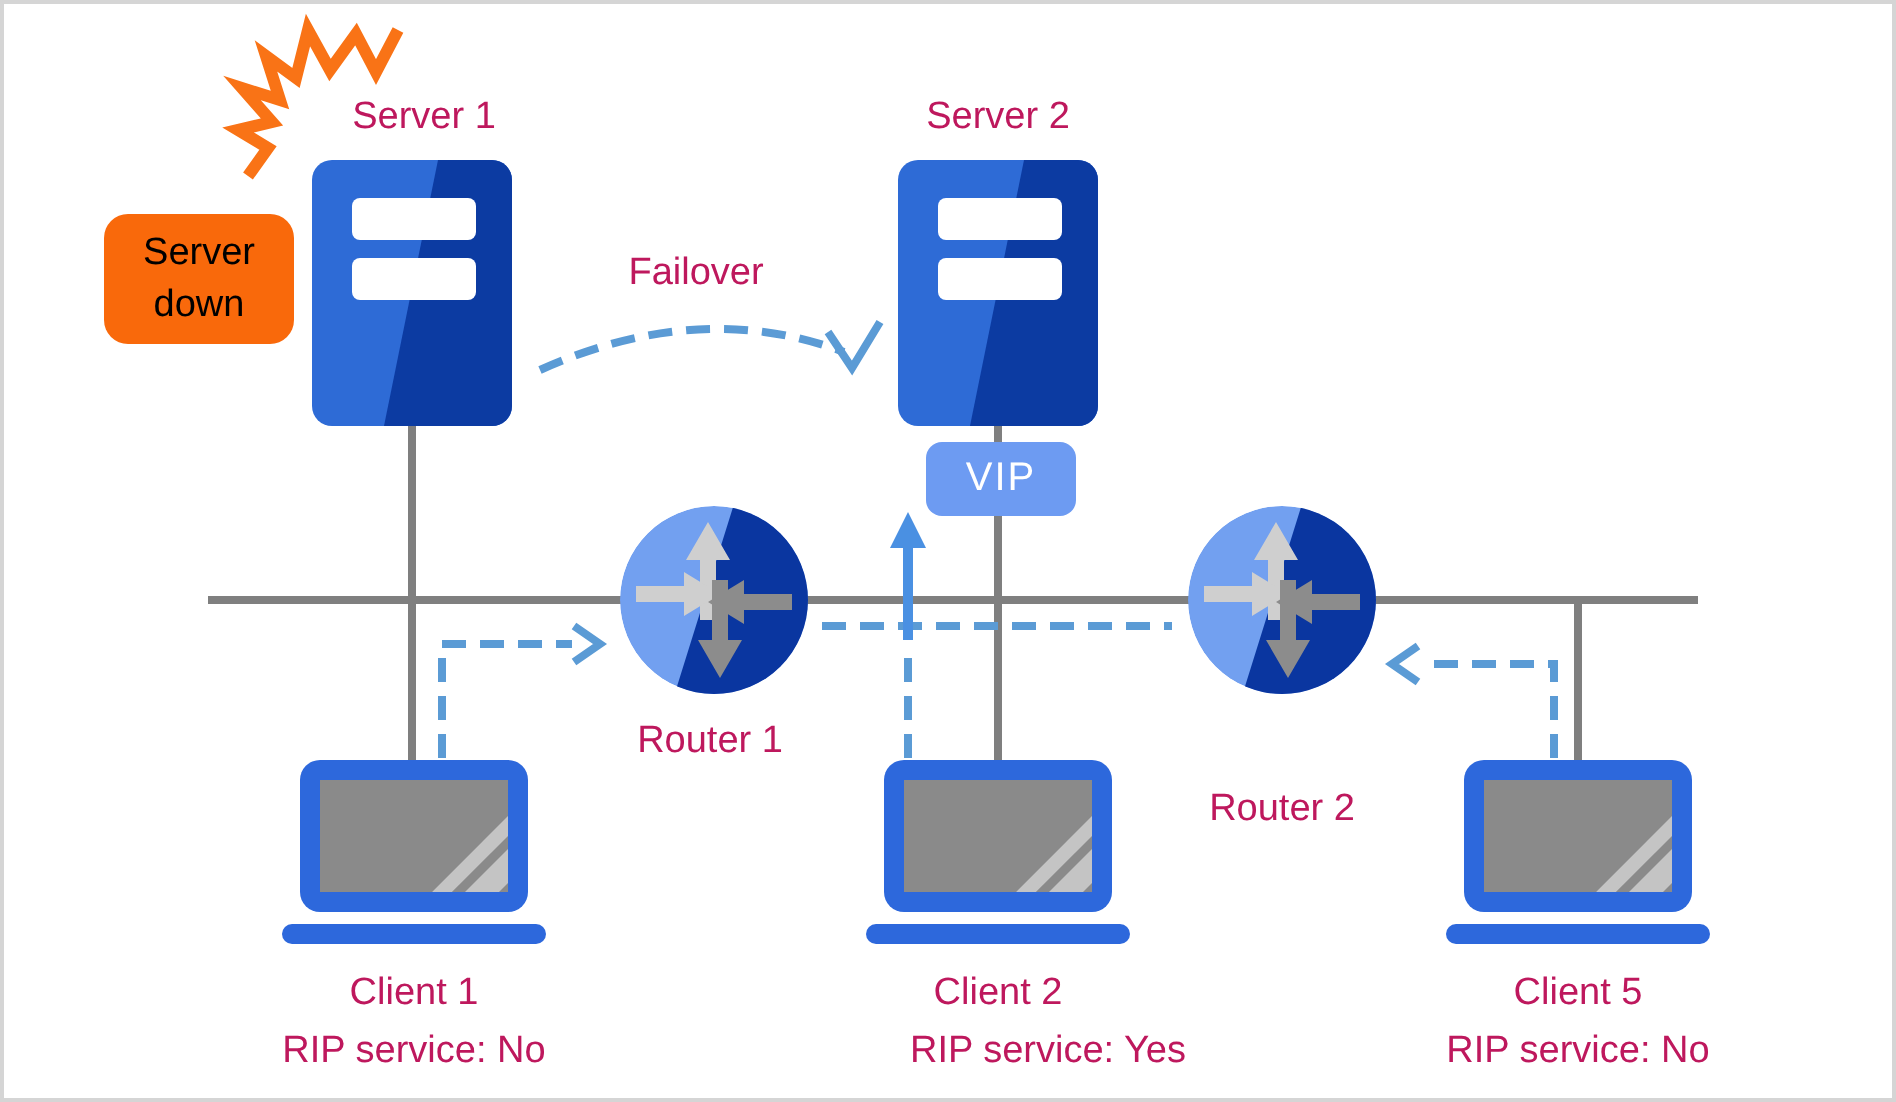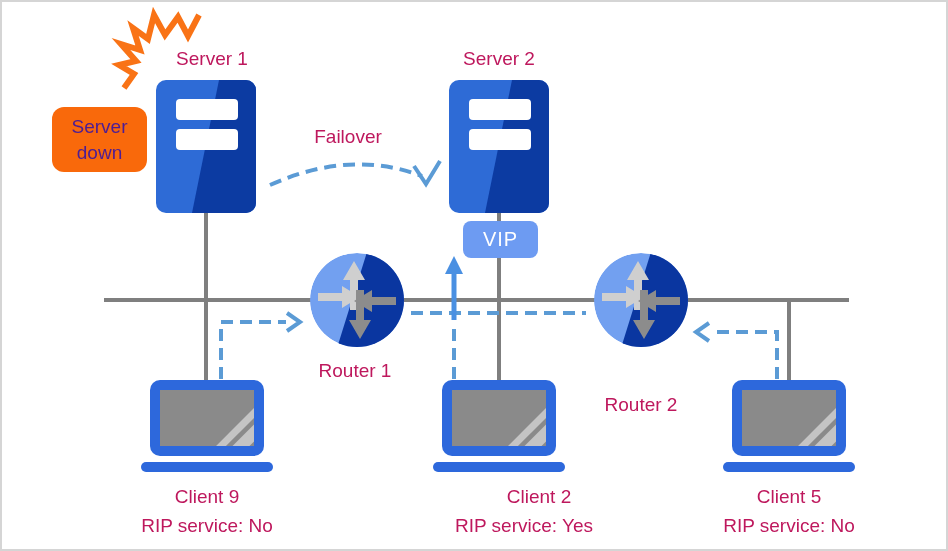--- a/index.html
+++ b/index.html
@@ -22,29 +22,29 @@
     position:absolute; transform:translateX(-50%);
     font-size:19px; color:#be185d; white-space:nowrap;
   }
   .pos-server1-label { left:210px; top:46px; }
   .pos-server2-label { left:497px; top:46px; }
   .pos-failover      { left:346px; top:124px; }
   .pos-router1-label { left:353px; top:358px; }
   .pos-router2-label { left:639px; top:358px;margin-top:34px; }
   .pos-client1-label { left:205px; top:484px; }
   .pos-client1-rip   { left:205px; top:513px; }
-  .pos-client2-label { left:497px; top:484px;margin-left:40px; }
+  .pos-client2-label { left:497px; top:484px; }
   .pos-client2-rip   { left:497px; top:513px;margin-left:25px; }
   .pos-client3-label { left:787px; top:484px; }
   .pos-client3-rip   { left:787px; top:513px; }
 
   
   .badge-down {
     position:absolute; left:50px; top:105px; width:95px; height:65px;
-    background:var(--badge_orange); border-radius:12px; color:#4c1d95;
+    background:var(--badge_orange); border-radius:12px; color:#000000;
     font-size:19px; line-height:1.35; display:flex; align-items:center;
     justify-content:center; text-align:center;
   }
   .badge-vip {
     position:absolute; left:413px; top:219px; width:75px; height:37px;
     background:var(--vip_blue); border-radius:8px; color:#ffffff;
     font-size:20px; letter-spacing:1px; display:flex; align-items:center; justify-content:center;margin-left:48px;
   }
 
   
@@ -200,20 +200,20 @@
   </div>
 
   <div class="badge-down">Server down</div>
   <div class="badge-vip">VIP</div>
 
   <div class="lbl pos-server1-label">Server 1</div>
   <div class="lbl pos-server2-label">Server 2</div>
   <div class="lbl pos-failover">Failover</div>
   <div class="lbl pos-router1-label">Router 1</div>
   <div class="lbl pos-router2-label">Router 2</div>
-  <div class="lbl pos-client1-label">Client 9</div>
+  <div class="lbl pos-client1-label">Client 1</div>
   <div class="lbl pos-client1-rip">RIP service: No</div>
   <div class="lbl pos-client2-label">Client 2</div>
   <div class="lbl pos-client2-rip">RIP service: Yes</div>
   <div class="lbl pos-client3-label">Client 5</div>
   <div class="lbl pos-client3-rip">RIP service: No</div>
 
 </div>
 
 </body></html>

